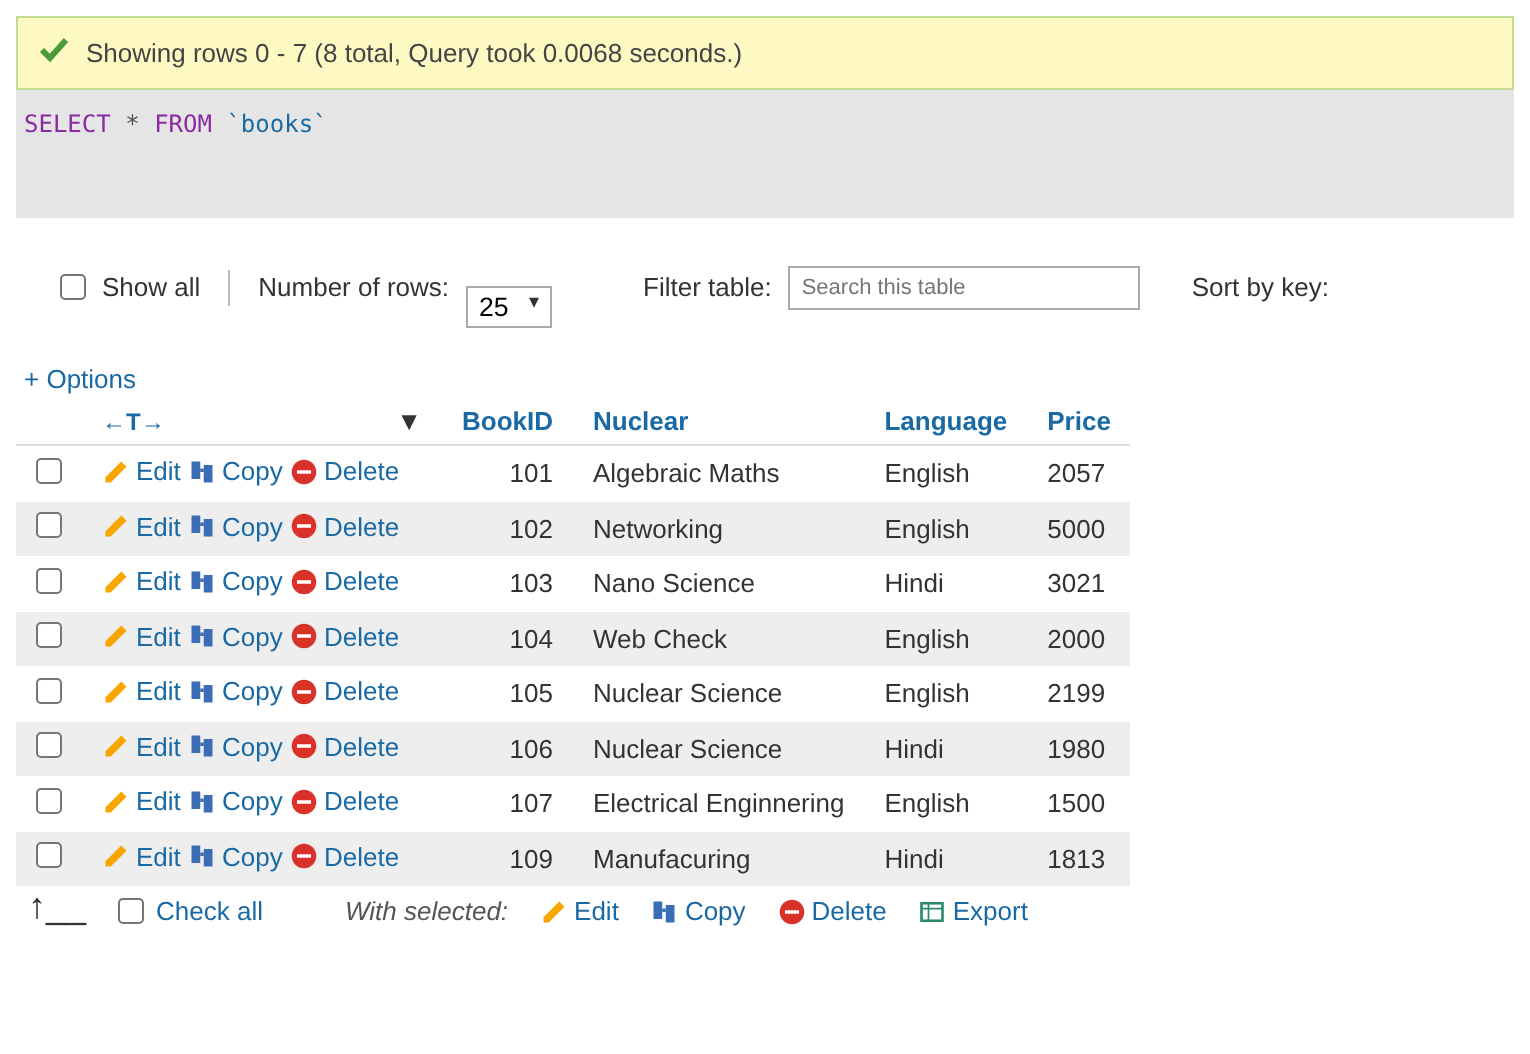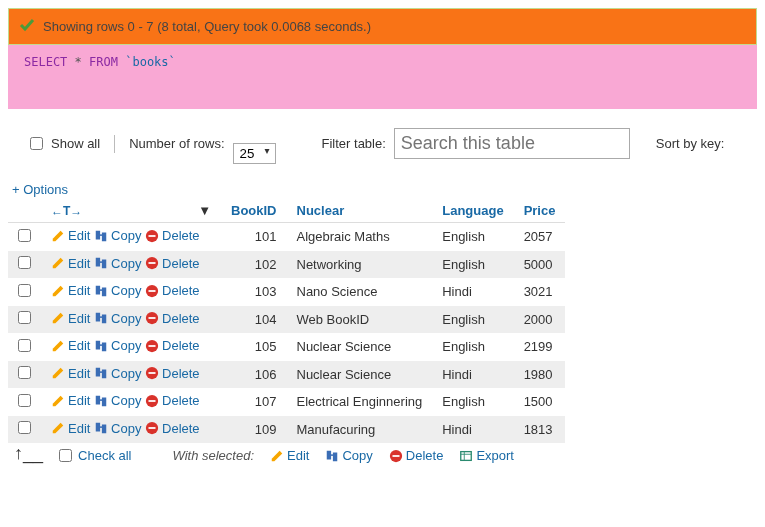--- a/index.html
+++ b/index.html
@@ -6,31 +6,31 @@
   body {
     margin: 0;
     font-family: sans-serif;
     font-size: 13px;
     color: #333;
     background: #fff;
     padding: 8px;
     width: 765px;
   }
   .success-box {
-    background: #f97316;
+    background: #fef9c3;
     border: 1px solid #c3db8f;
     padding: 8px 10px;
     display: flex;
     align-items: center;
     gap: 8px;
     color: #444;
   }
   .sql-box {
-    background: #f9a8d4;
-    padding: 10px 10px 40px 16px;
+    background: #e5e5e5;
+    padding: 10px 10px 40px 4px;
     font-family: monospace;
     font-size: 12px;
   }
   .kw-select { color: #8b2aa3; }
   .kw-star { color: #555; }
   .kw-from { color: #8b2aa3; }
   .tbl { color: #1969a5; }
   .controls {
     padding: 14px 10px 10px 22px;
     display: flex;
@@ -54,22 +54,22 @@
     content: "▾";
     position: absolute;
     right: 6px; top: 2px;
     font-size: 10px;
     color: #333;
     pointer-events:none;
   }
   .search-input {
     border: 1px solid #aaa;
     padding: 4px 6px;
-    width: 236px;
-    font-size: 18px;
+    width: 176px;
+    font-size: 11px;
   }
   .options-link {
     color: #1969a5;
     padding: 8px 0 0 4px;
     cursor: pointer;
     display: inline-block;
   }
   table.data {
     border-collapse: collapse;
     margin-top: 2px;
@@ -260,21 +260,21 @@
             </svg>
             <span>Copy</span>
           </span> <span class="actlink">
             <svg class="icon" width="14" height="14" viewBox="0 0 16 16">
               <circle cx="8" cy="8" r="7" fill="#d9322b"></circle>
               <rect x="4" y="7" width="8" height="2" fill="#fff"></rect>
             </svg>
             <span>Delete</span>
           </span></td>
         <td class="num">104</td>
-        <td>Web BookID</td>
+        <td>Web Check</td>
         <td>English</td>
         <td>2000</td>
       </tr>
       <tr class="odd">
         <td><input type="checkbox" style=""></td>
         <td><span class="actlink">
             <svg class="icon" width="14" height="14" viewBox="0 0 16 16">
               <path fill="#f7a600" d="M2 11 L11 2 L14 5 L5 14 L2 14 Z"></path>
             </svg>
             <span>Edit</span>

